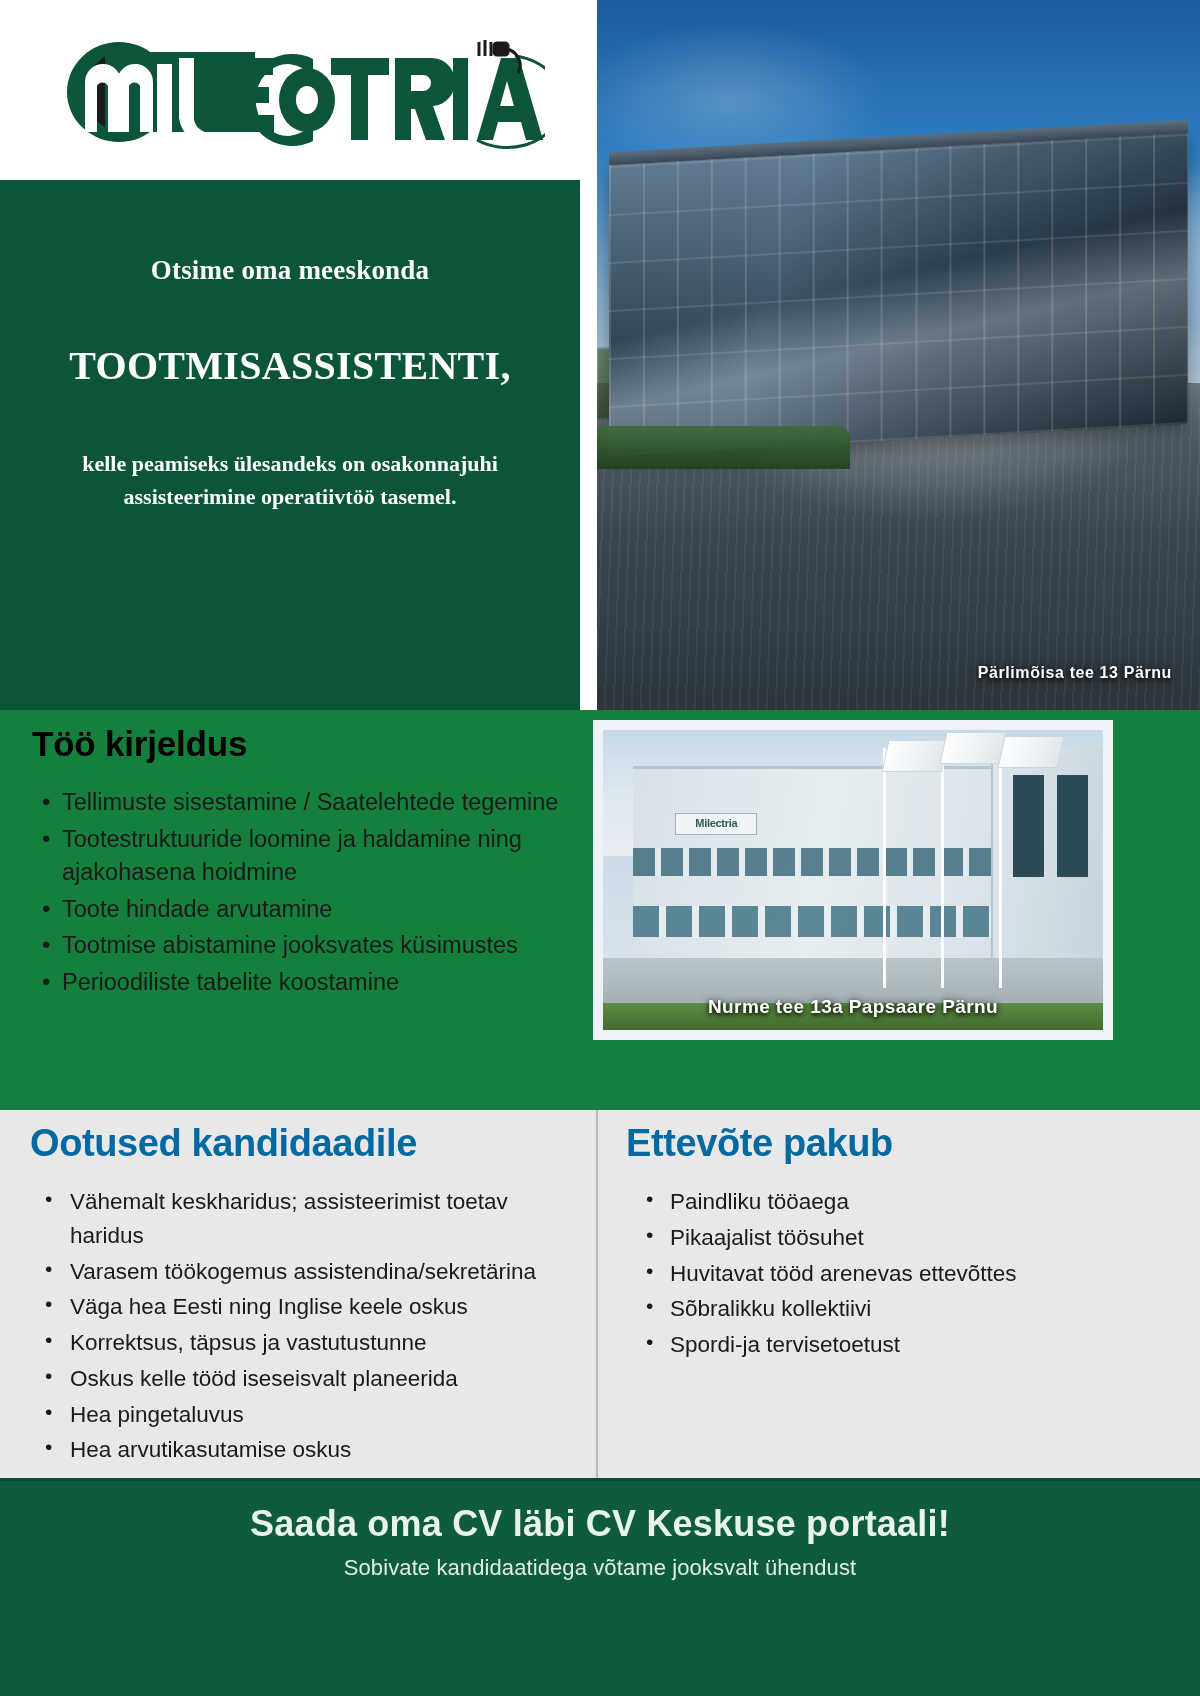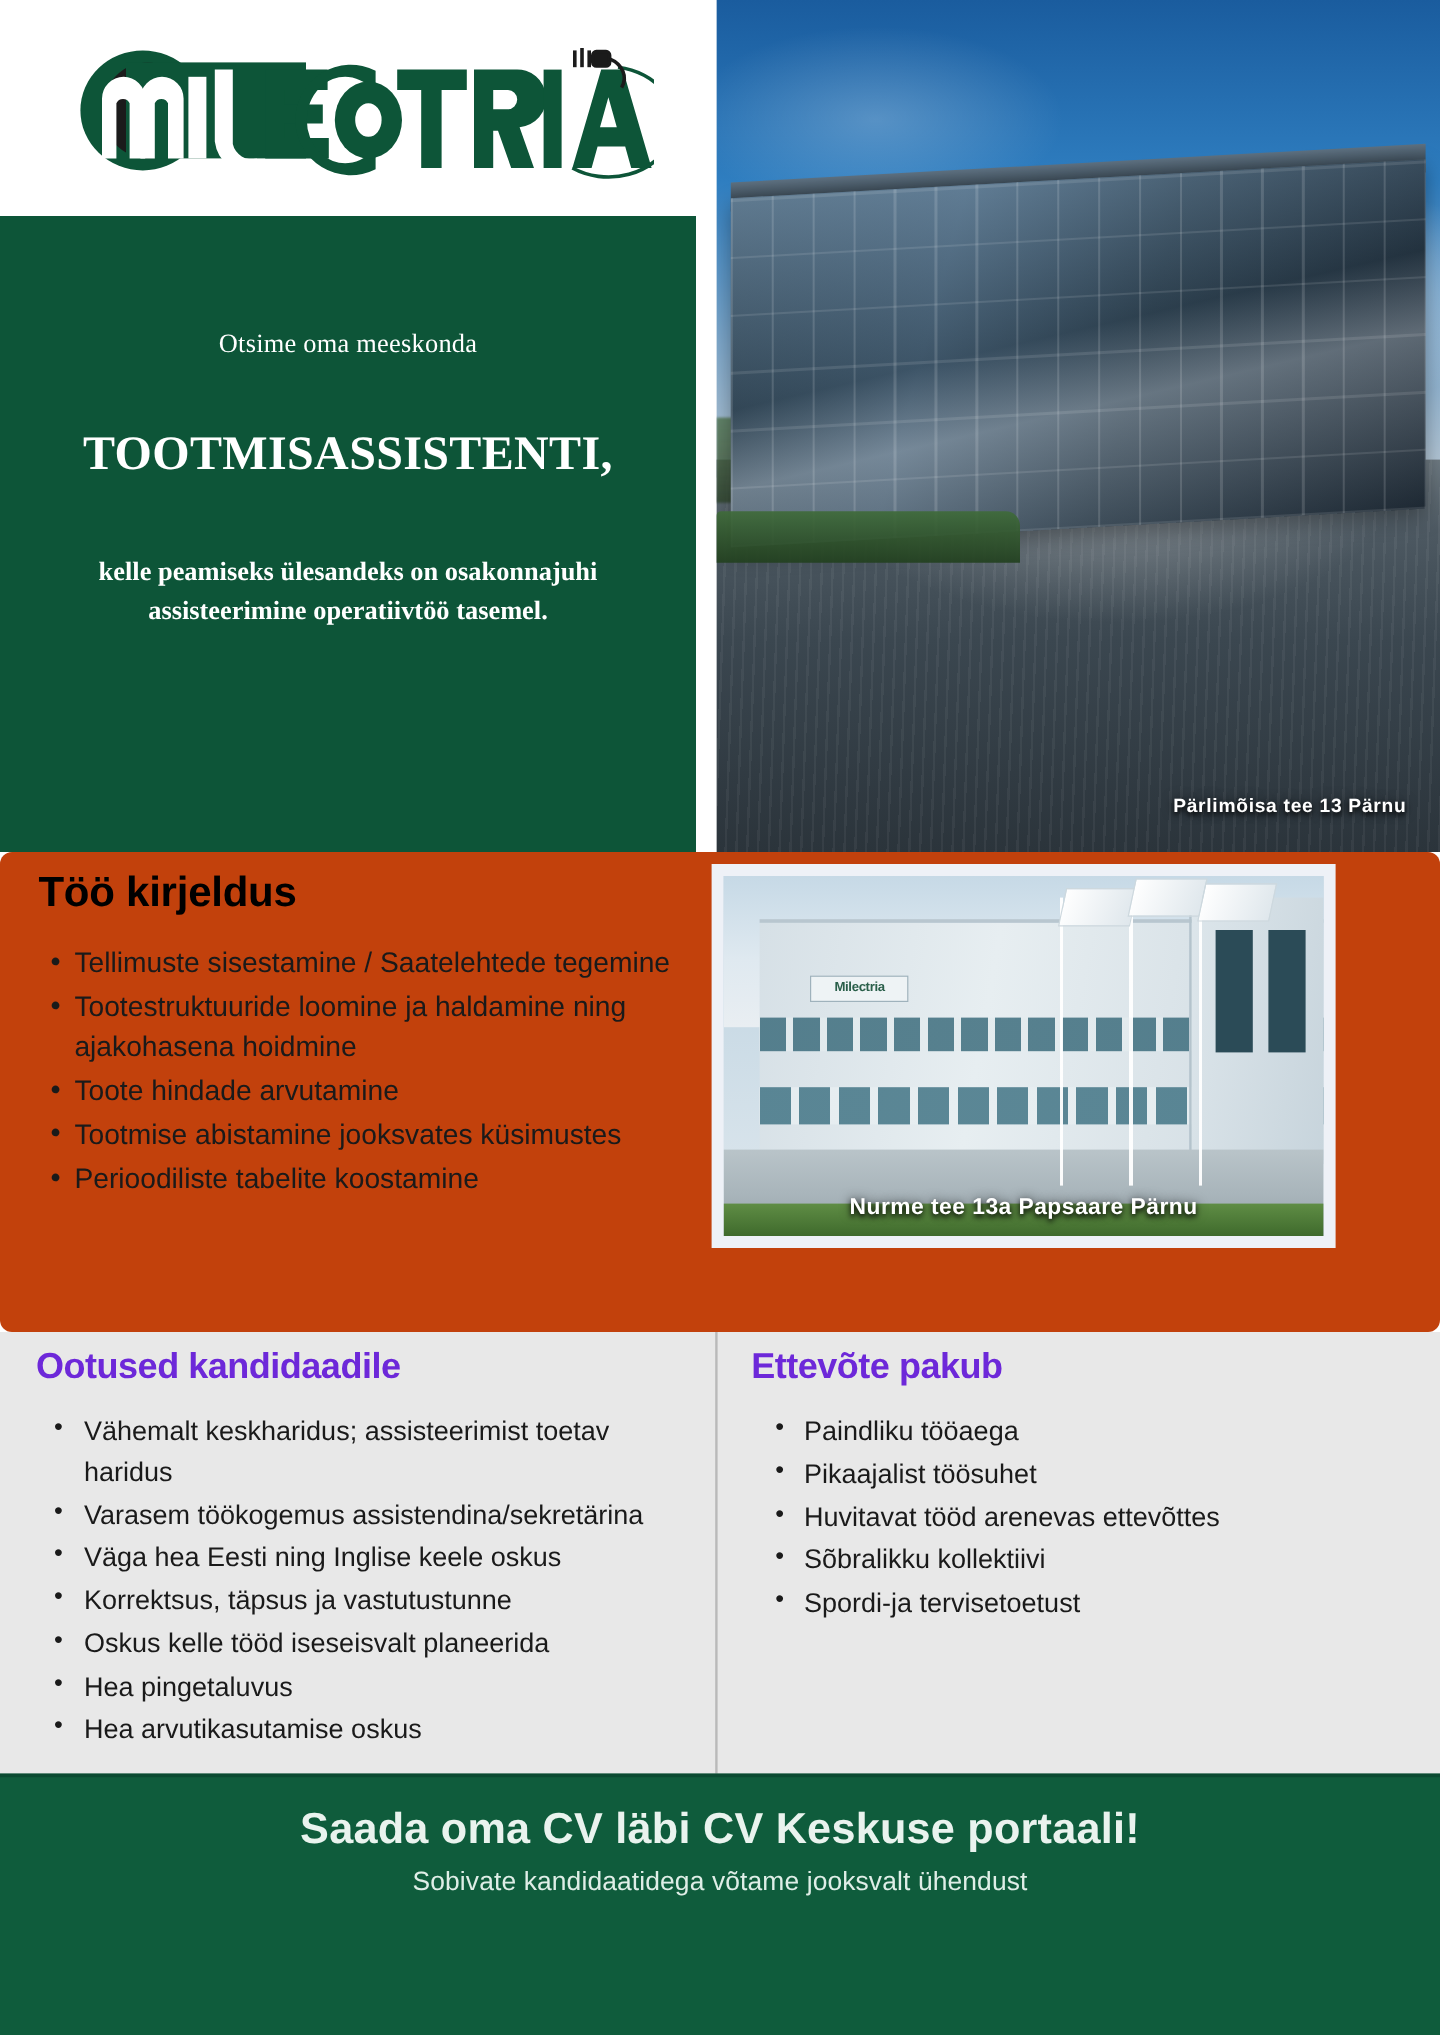--- a/index.html
+++ b/index.html
@@ -54,25 +54,25 @@
     width: 580px;
     height: 530px;
     background: #0d5538;
     color: #ffffff;
     box-sizing: border-box;
     padding: 74px 44px 30px 44px;
     font-family: "Liberation Serif", serif;
     text-align: center;
   }
   .intro-lead {
-    font-size: 22px;
+    font-size: 27px;
     line-height: 1.25;
     letter-spacing: .2px;
-    margin: 18px 0 54px 0;
-    font-weight: 400;
+    margin: 0 0 54px 0;
+    font-weight: 700;
   }
   .intro-title {
     font-size: 40px;
     font-weight: bold;
     letter-spacing: .3px;
     margin: 0 0 58px 0;
     white-space: nowrap;
   }
   .intro-sub {
     font-size: 22px;
@@ -163,22 +163,21 @@
     letter-spacing: .6px;
     text-shadow: 0 2px 4px rgba(0,0,0,.85), 0 0 10px rgba(0,0,0,.6);
   }
 
   
   .mid-row {
     position: absolute;
     left: 0; top: 710px;
     width: 1200px;
     height: 400px;
-    background: #c2410c;
-    border-radius: 10px;
+    background: #15803d;
   }
   .jobdesc {
     position: absolute;
     left: 0; top: 0;
     width: 590px;
     box-sizing: border-box;
     padding: 14px 18px 0 32px;
   }
   .jobdesc h2 {
     margin: 0 0 22px 0;
@@ -343,23 +342,23 @@
   }
   .grey-col.right {
     left: 596px;
     width: 604px;
     padding: 12px 16px 0 28px;
     border-left: 2px solid #b9b9b9;
     height: 368px;
   }
   .grey-col h2 {
     margin: 0 0 20px 0;
-    font-size: 30px;
-    font-weight: bold;
-    color: #6d28d9;
+    font-size: 38px;
+    font-weight: bold;
+    color: #0369a1;
     letter-spacing: -.4px;
   }
   ul.bullets2 {
     list-style: none;
     margin: 0;
     padding: 0;
   }
   ul.bullets2 li {
     position: relative;
     font-size: 22.5px;

